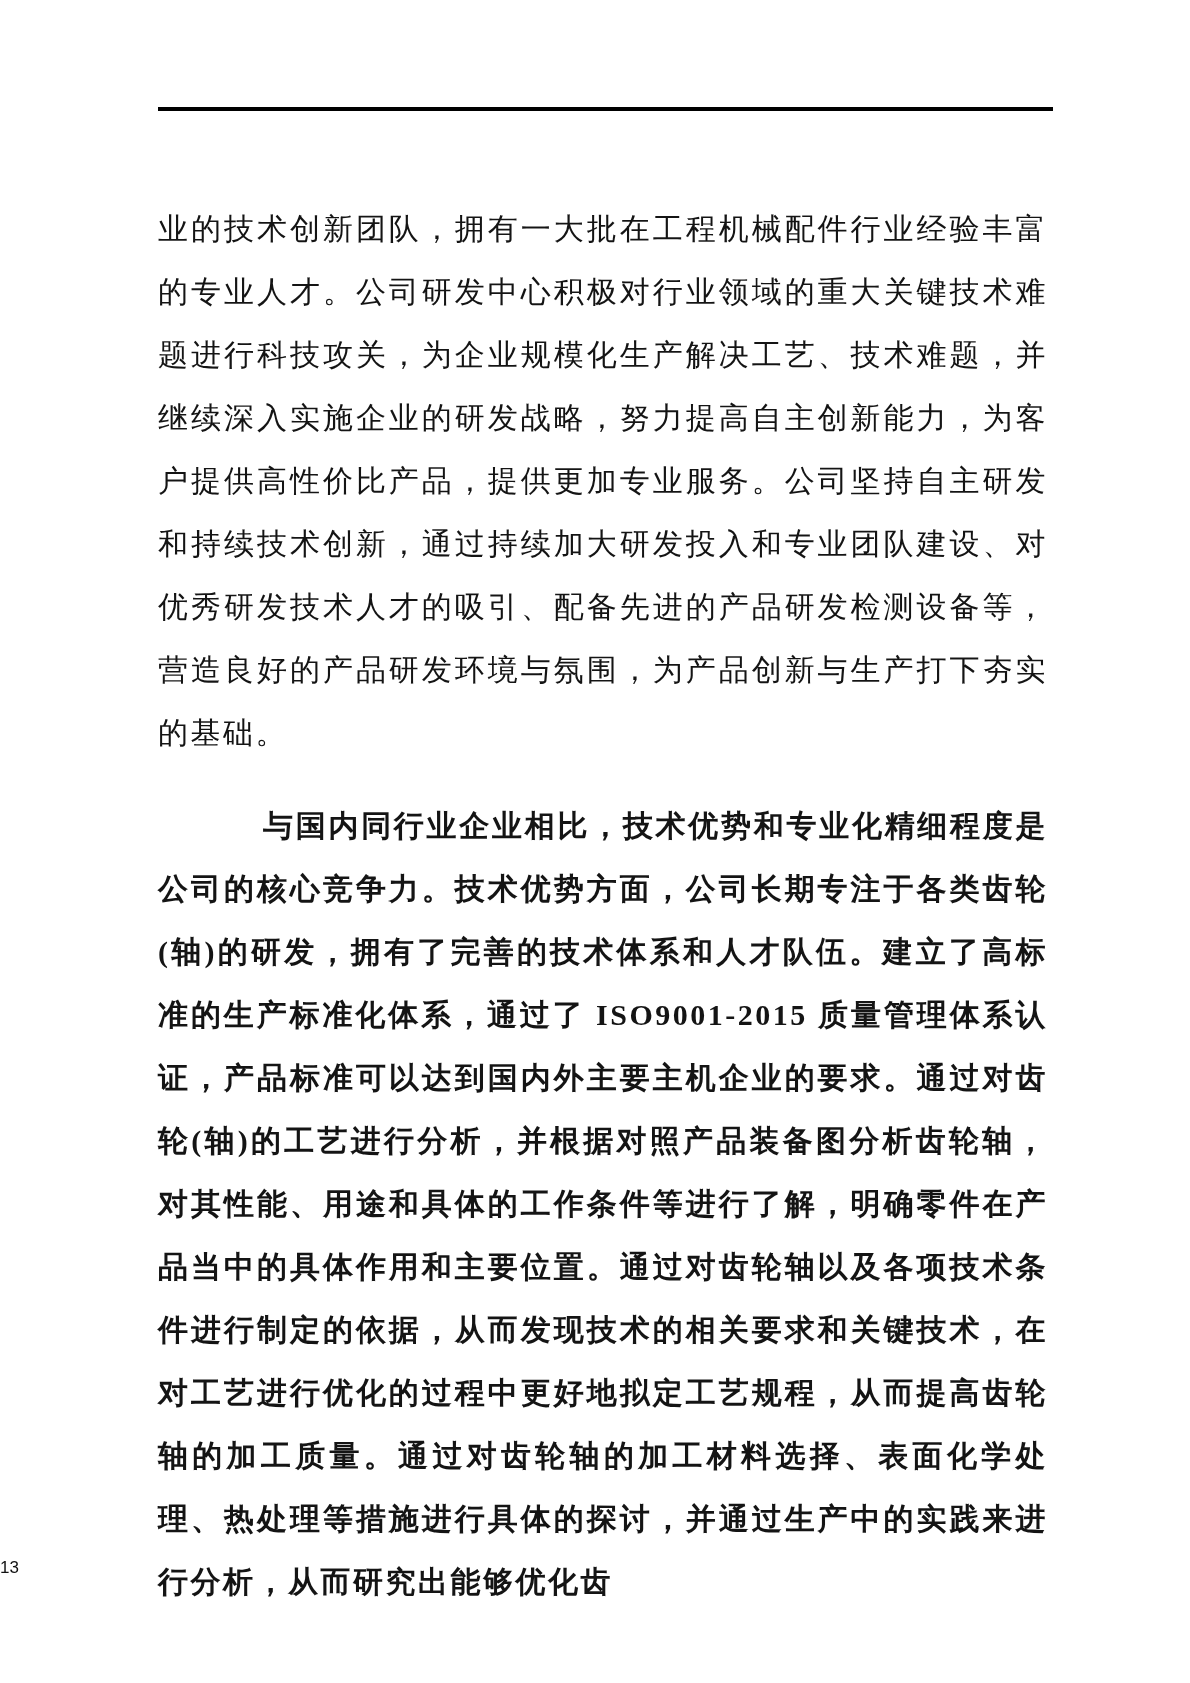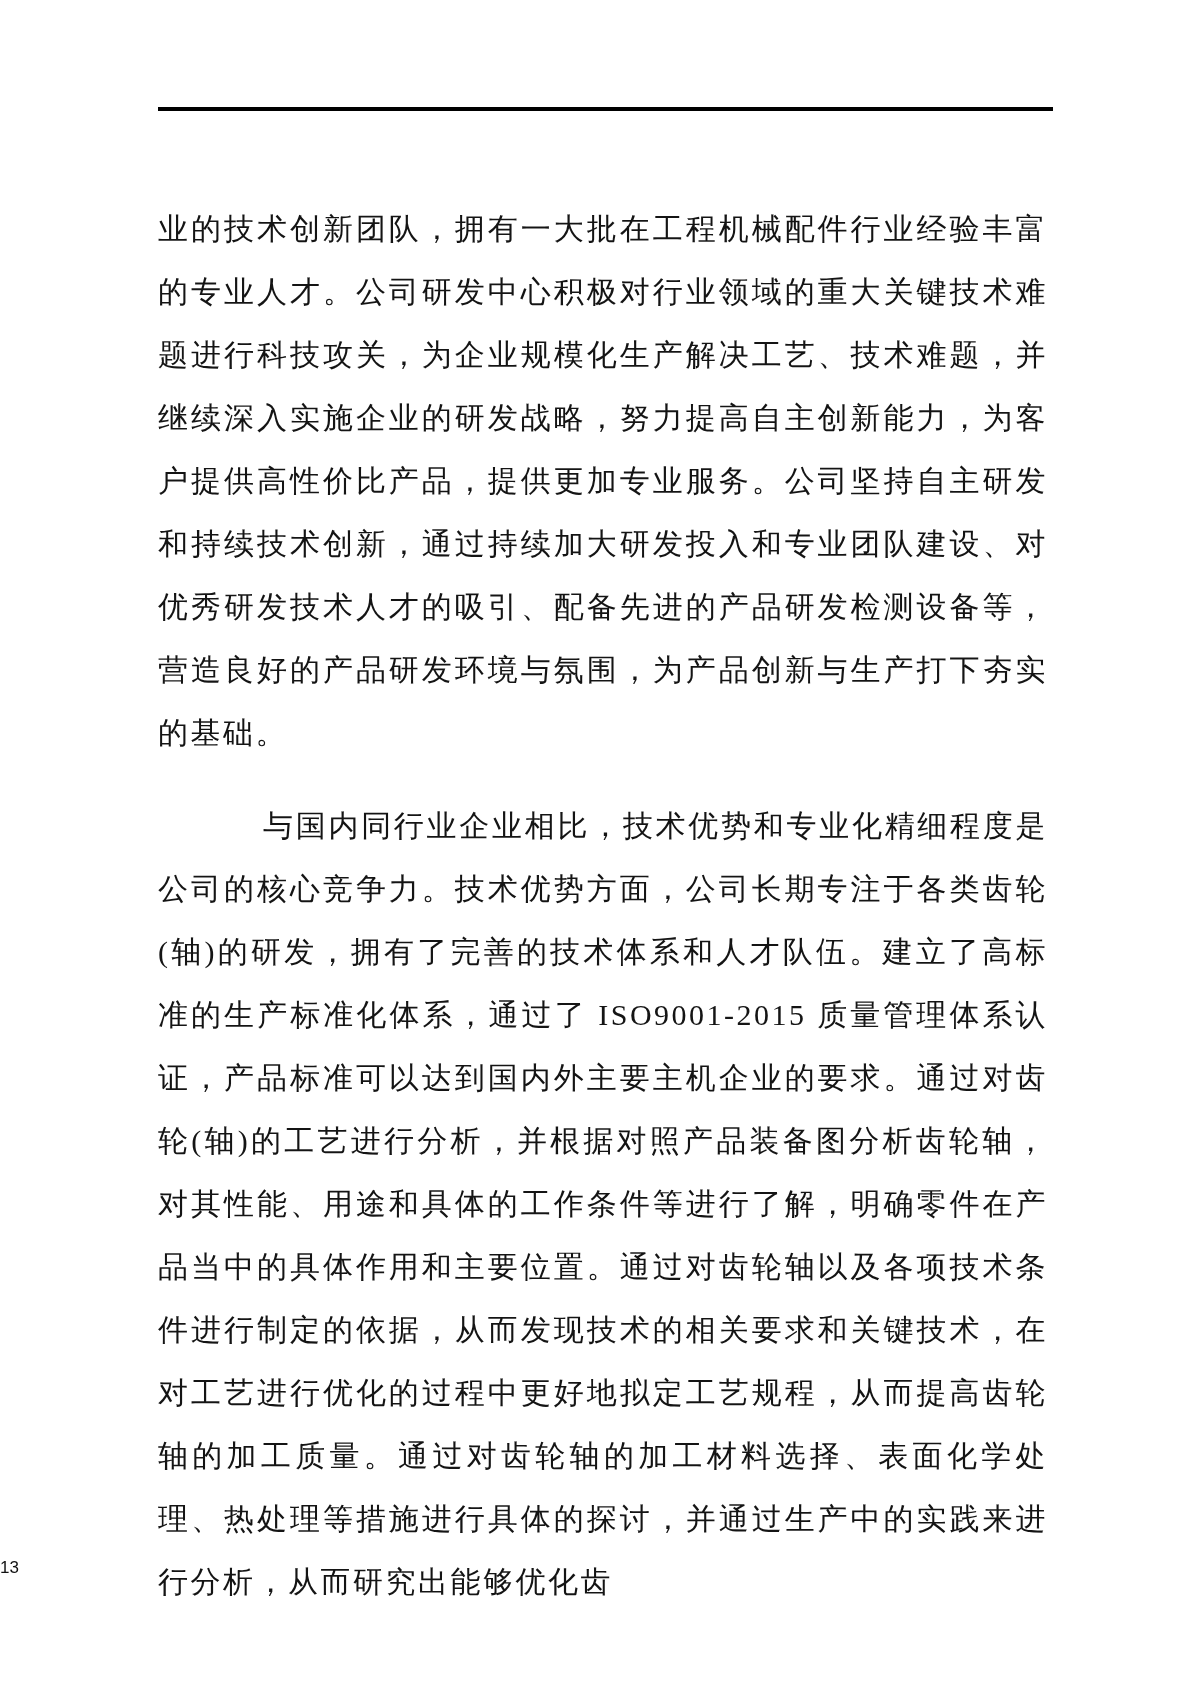--- a/index.html
+++ b/index.html
@@ -33,20 +33,21 @@
     line-height: 63px;
     letter-spacing: 2.5px;
     text-align: justify;
   }
   .para {
     margin: 0;
   }
   .para.indented {
     margin-top: 30px;
     text-indent: 105px;
+    font-weight: bold;
   }
   .page-number {
     position: absolute;
     left: 0;
     right: 0;
     top: 1558px;
     text-align: left;
     font-family: "Liberation Sans", sans-serif;
     font-size: 17px;
     color: #111111;

